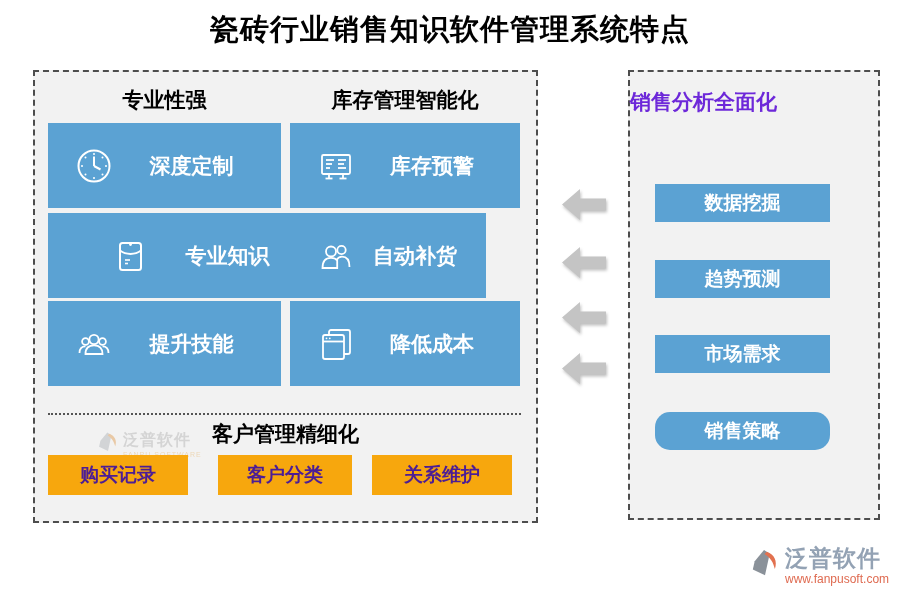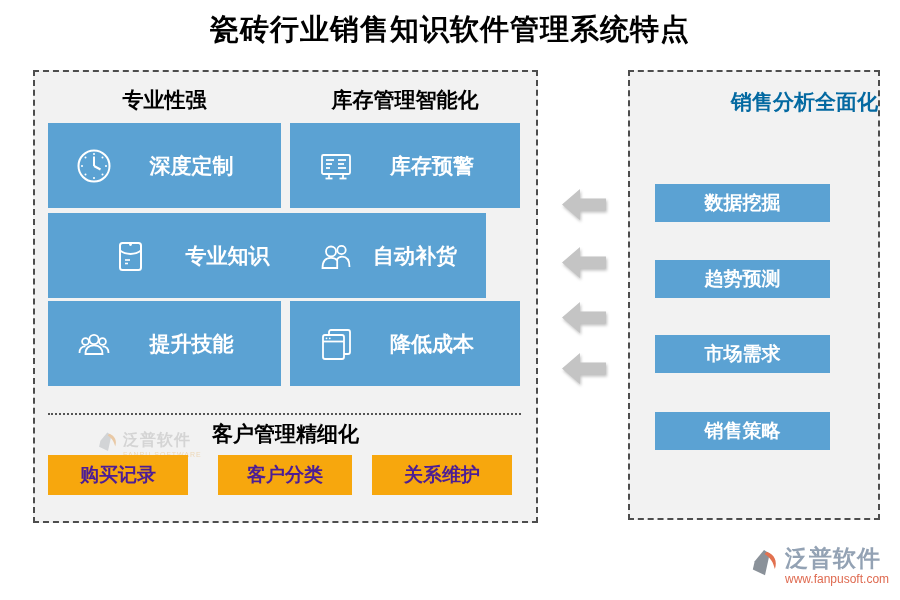--- a/index.html
+++ b/index.html
@@ -36,22 +36,22 @@
   .bottom-header{
     position:absolute;left:0;top:348px;width:100%;text-align:center;
     font-size:21px;font-weight:bold;color:#000;
   }
   .orange-btn{
     position:absolute;top:383px;height:40px;background:#F7A70D;
     display:flex;align-items:center;justify-content:center;
     color:#4c1d95;font-size:19px;font-weight:bold;
   }
   .right-header{
-    position:absolute;top:16px;left:0;width:100%;text-align:right;
-    font-size:21px;font-weight:bold;color:#0369a1;
+    position:absolute;top:16px;left:0;width:100%;text-align:left;
+    font-size:21px;font-weight:bold;color:#6d28d9;
   }
   .right-btn{
     position:absolute;left:25px;width:175px;height:38px;background:#5BA2D3;
     display:flex;align-items:center;justify-content:center;
     color:#fff;font-size:19px;font-weight:bold;margin-top:32px;
   }
   .arrow{
     position:absolute;left:562px;width:44px;height:33px;
     filter:drop-shadow(1px 2px 1.5px rgba(0,0,0,0.25));
   }
@@ -224,21 +224,21 @@
   <div class="right-header">销售分析全面化</div>
   <div class="right-btn" style="top:80px;">
     <span>数据挖掘</span>
   </div>
   <div class="right-btn" style="top:156px;">
     <span>趋势预测</span>
   </div>
   <div class="right-btn" style="top:231px;">
     <span>市场需求</span>
   </div>
-  <div class="right-btn" style="top:308px;">
+  <div class="right-btn" style="top:308px;border-radius:15px;">
     <span>销售策略</span>
   </div>
 </div>
 
 <div class="footer-logo">
   <svg width="30" height="34" viewBox="0 0 32 34">
     <polygon points="5,15 15,3 21,7 16,30 3,24" fill="#8a9199"></polygon>
     <path d="M18,5 C26,8 29.5,15 26.5,23.5 C24.8,16.5 22,11.5 15.5,7.5 Z" fill="#E2714F"></path>
   </svg>
   <span class="fl-text">

